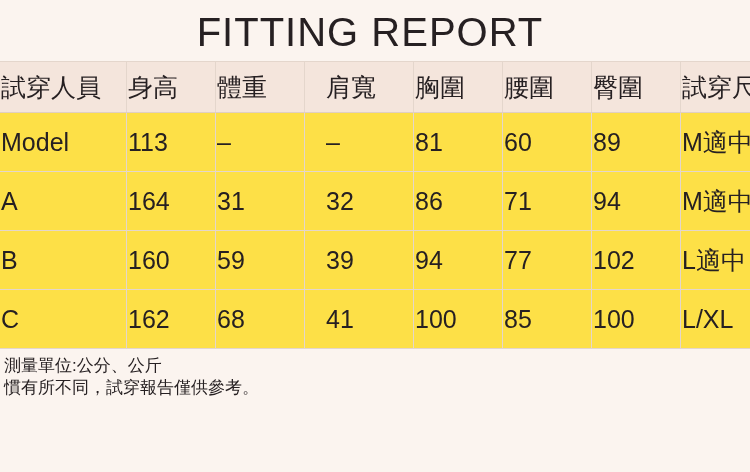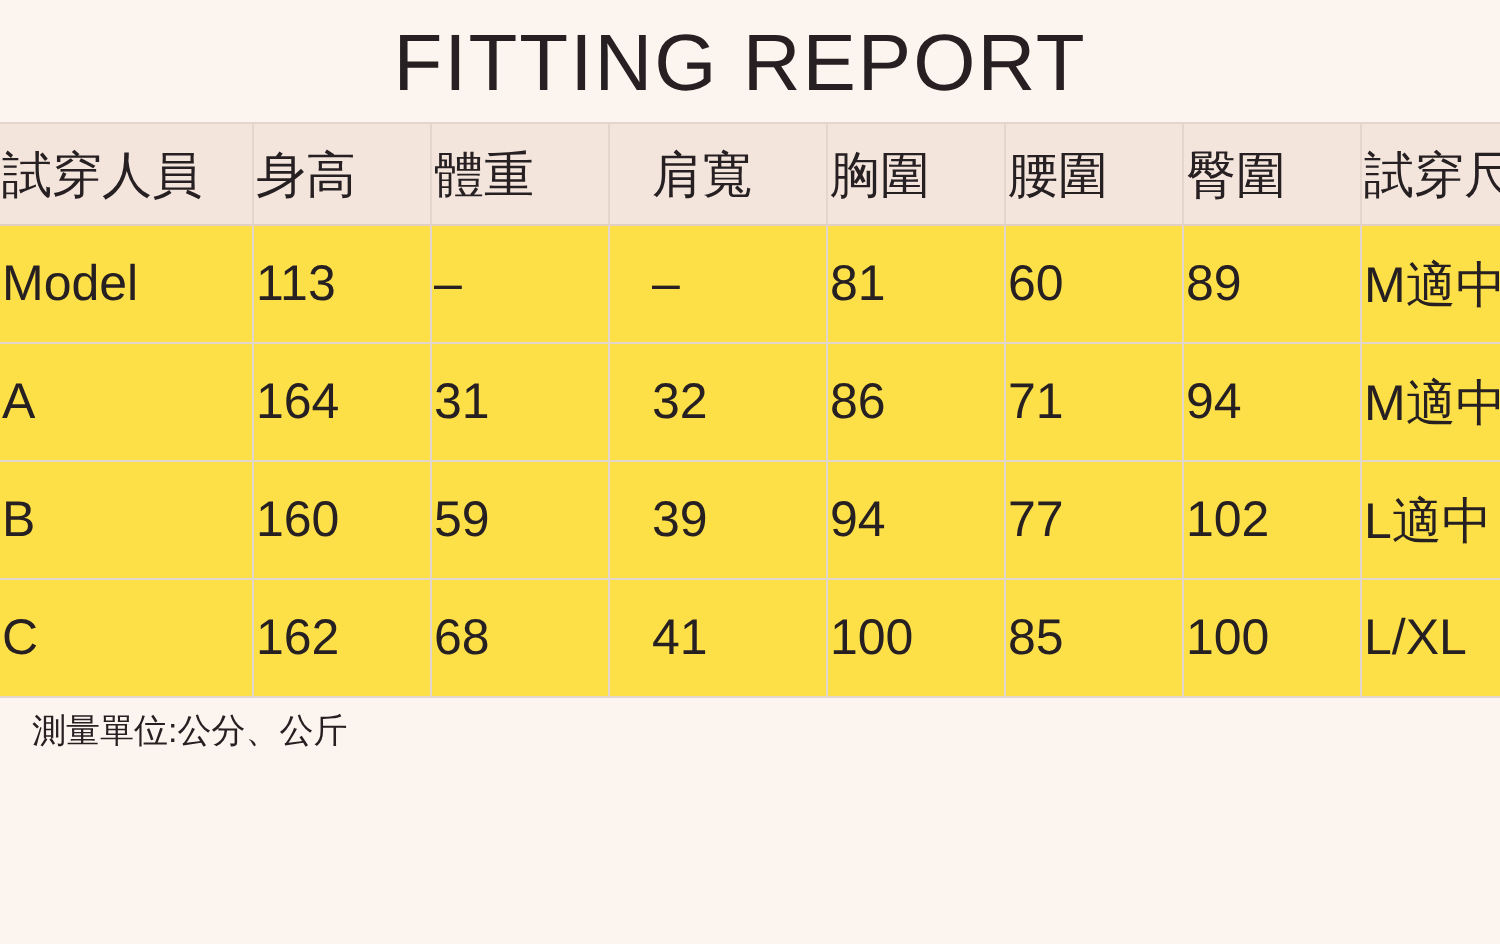--- a/index.html
+++ b/index.html
@@ -67,21 +67,21 @@
   .col-0 { width: 124px; }
   .col-1 { width: 86px; }
   .col-2 { width: 86px; }
   .col-3 { width: 86px; padding-left: 21px; }
   .col-4 { width: 86px; }
   .col-5 { width: 86px; }
   .col-6 { width: 86px; }
   .col-7 { width: 110px; }
 
   .notes {
-    padding: 6px 2px 0 16px;
+    padding: 6px 2px 0 4px;
     font-size: 17px;
     line-height: 1.32;
     color: #262022;
   }
   .notes div {
     white-space: nowrap;
   }
 </style>
 </head>
 <body>
@@ -142,15 +142,16 @@
         <td class="col-4">100</td>
         <td class="col-5">85</td>
         <td class="col-6">100</td>
         <td class="col-7">L/XL</td>
       </tr>
     </tbody>
   </table>
 
   <div class="notes">
     <div>測量單位:公分、公斤</div>
+    <div>慣有所不同，試穿報告僅供參考。</div>
   </div>
 
 </div>
 
 </body></html>

